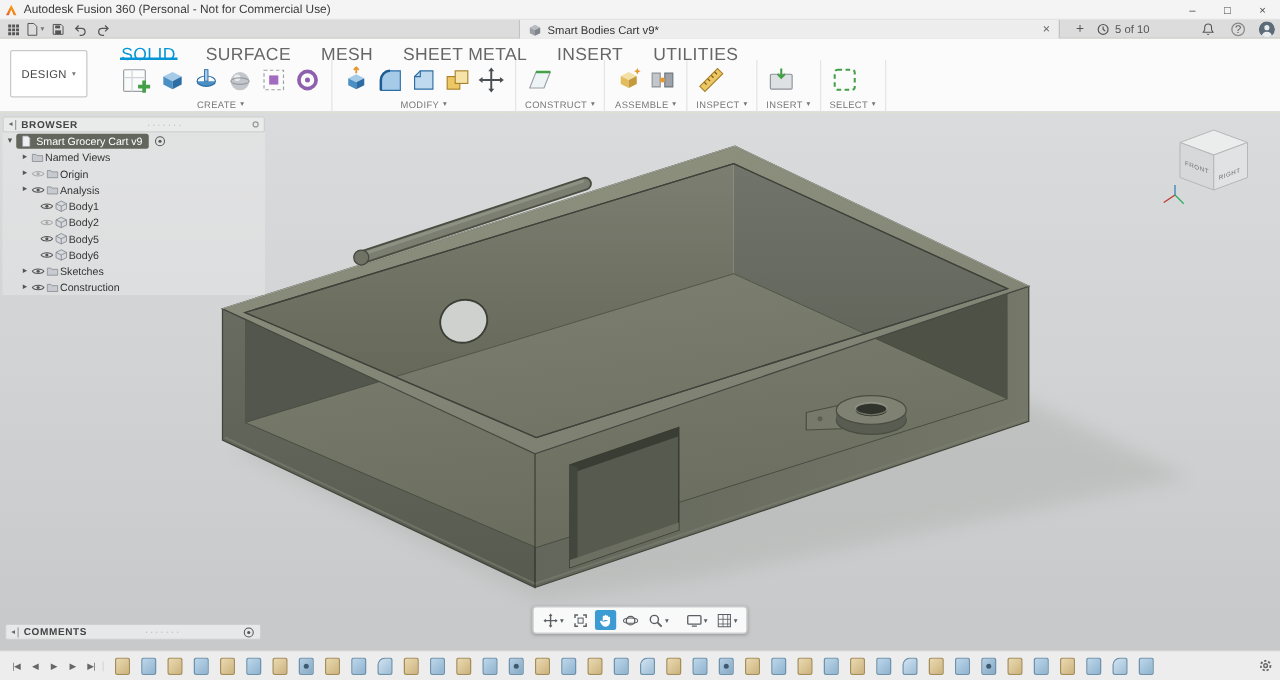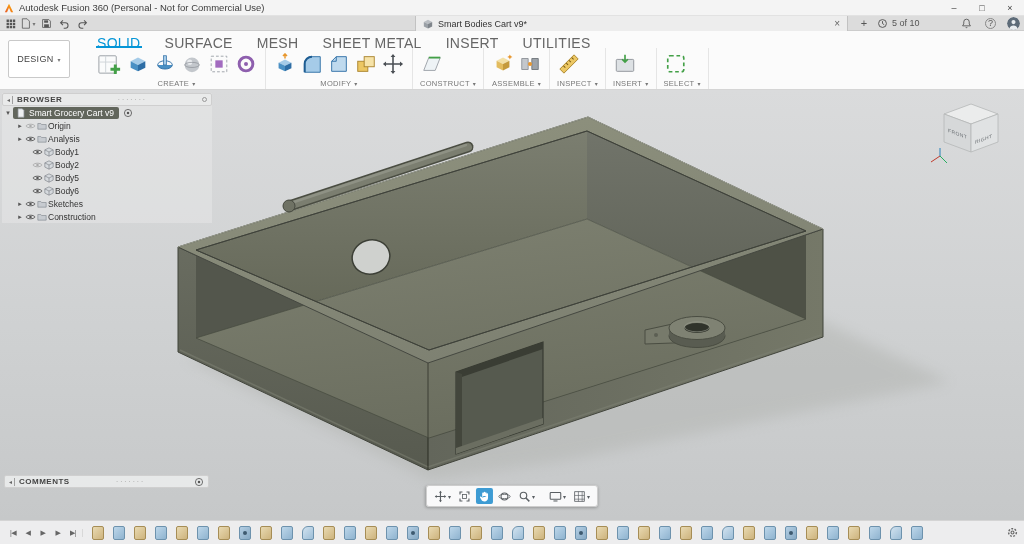--- a/index.html
+++ b/index.html
@@ -79,21 +79,21 @@
   .rootpill{background:#62665c;border-radius:2px;color:#fff;padding:0 5px 0 3px;height:12px;
             display:flex;align-items:center;gap:3px}
   .rootpill .blabel{color:#fff}
   .bic.target{width:10px;height:10px;margin-left:3px;color:#555}
 
   
   .viewcube{position:absolute;right:8px;top:8px;width:90px;height:80px}
   .vctext{font-size:5px;fill:#6b7074;letter-spacing:.4px;font-family:"Liberation Sans","DejaVu Sans",sans-serif}
 
   
-  .comments{position:absolute;left:4px;bottom:32px;width:205px;height:13px;background:rgba(233,234,234,.95);
+  .comments{position:absolute;left:4px;bottom:8px;width:205px;height:13px;background:rgba(233,234,234,.95);
             border:1px solid #cfcfcf;border-radius:2px;display:flex;align-items:center;gap:4px;padding:0 4px}
 
   
   .navbar{position:absolute;left:50%;bottom:13px;transform:translateX(-50%);
           background:rgba(252,252,252,.95);border:1px solid #cdcdcd;border-radius:3px;
           box-shadow:0 1px 3px rgba(0,0,0,.25);display:flex;align-items:center;padding:2px 5px;gap:3px}
   .nbtn{height:16px;min-width:17px;display:flex;align-items:center;justify-content:center;gap:1px;
         color:#5a5f63;border-radius:2px;padding:0 2px}
   .nbtn.active{background:#3d9bd3;color:#fff}
   .nbtn:nth-child(6){margin-left:7px}
@@ -538,20 +538,27 @@
               <use href="#sym-doc"></use>
             </svg>
           <span class="blabel">Smart Grocery Cart v9</span>
         </span>
         <svg class="bic target" viewBox="0 0 12 12">
             <use href="#sym-target"></use>
           </svg>
       </div>
 
 
+      <div class="brow ind1">
+        <span class="tri">▸</span>
+        <svg class="bic" viewBox="0 0 12 10">
+            <use href="#sym-folder"></use>
+          </svg>
+        <span class="blabel">Named Views</span>
+      </div>
 
       <div class="brow ind1">
         <span class="tri">▸</span>
         <svg class="bic eye dim" viewBox="0 0 12 8">
             <use href="#sym-eye"></use>
           </svg>
         <svg class="bic" viewBox="0 0 12 10">
             <use href="#sym-folder"></use>
           </svg>
         <span class="blabel">Origin</span>

